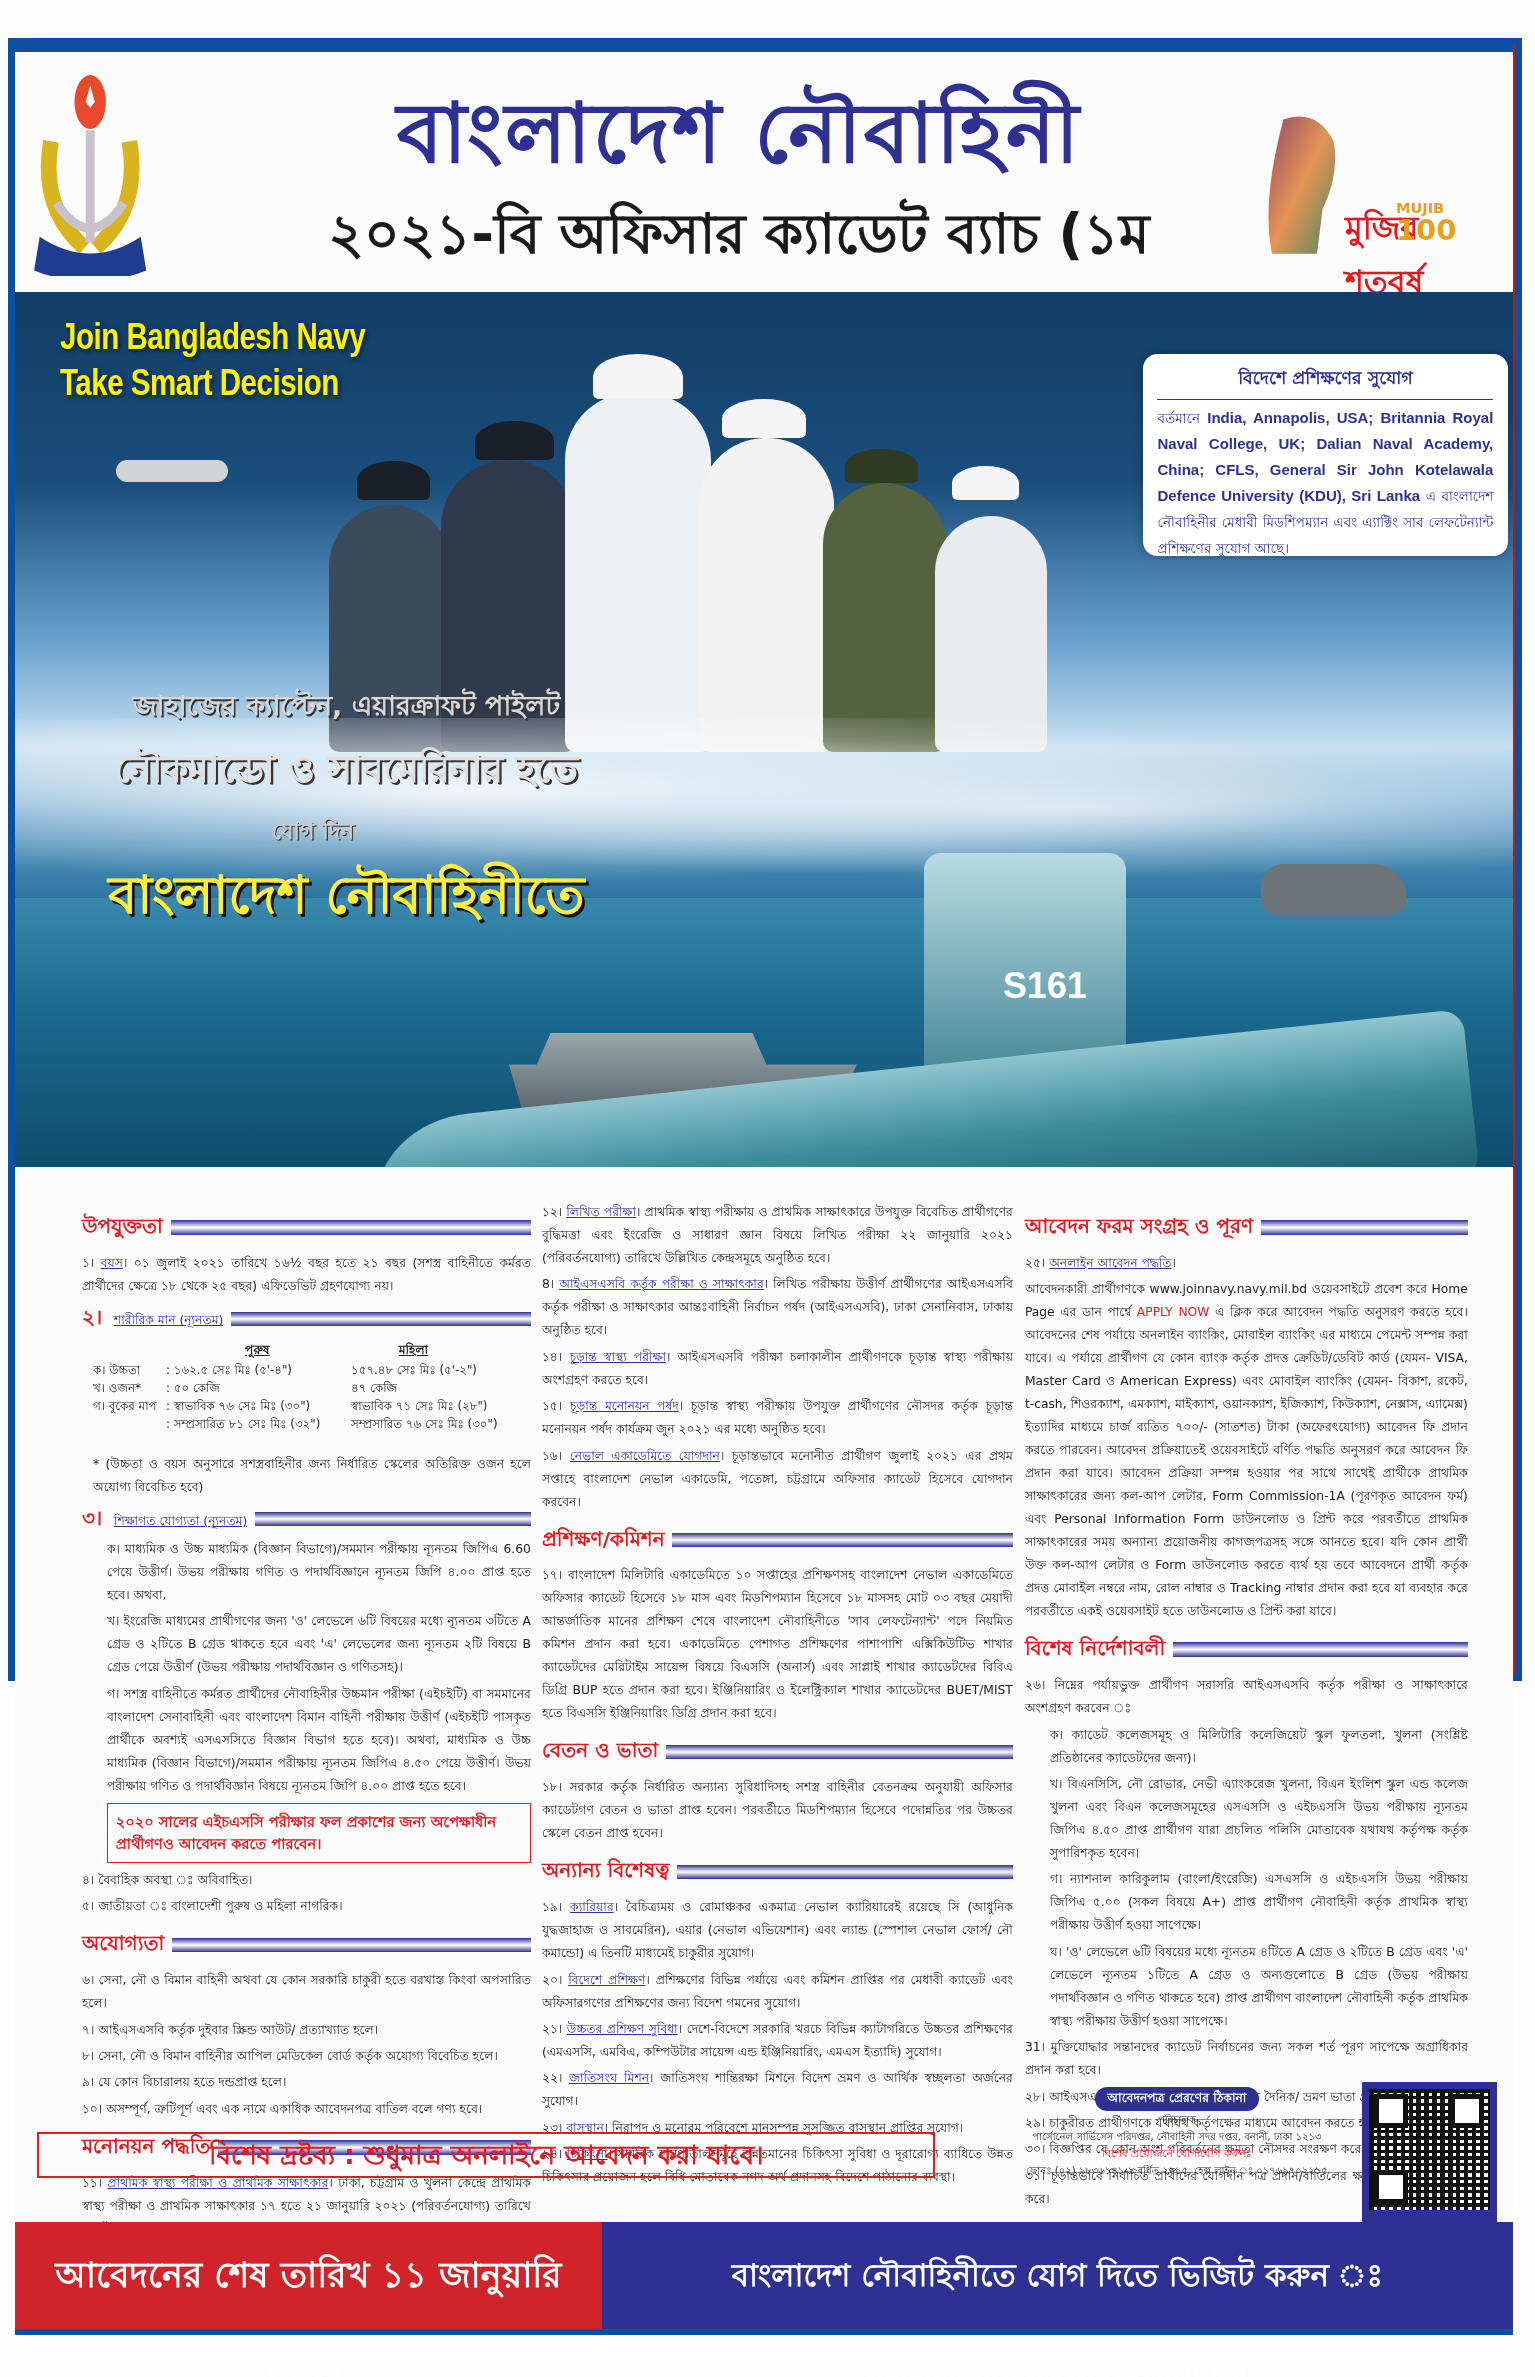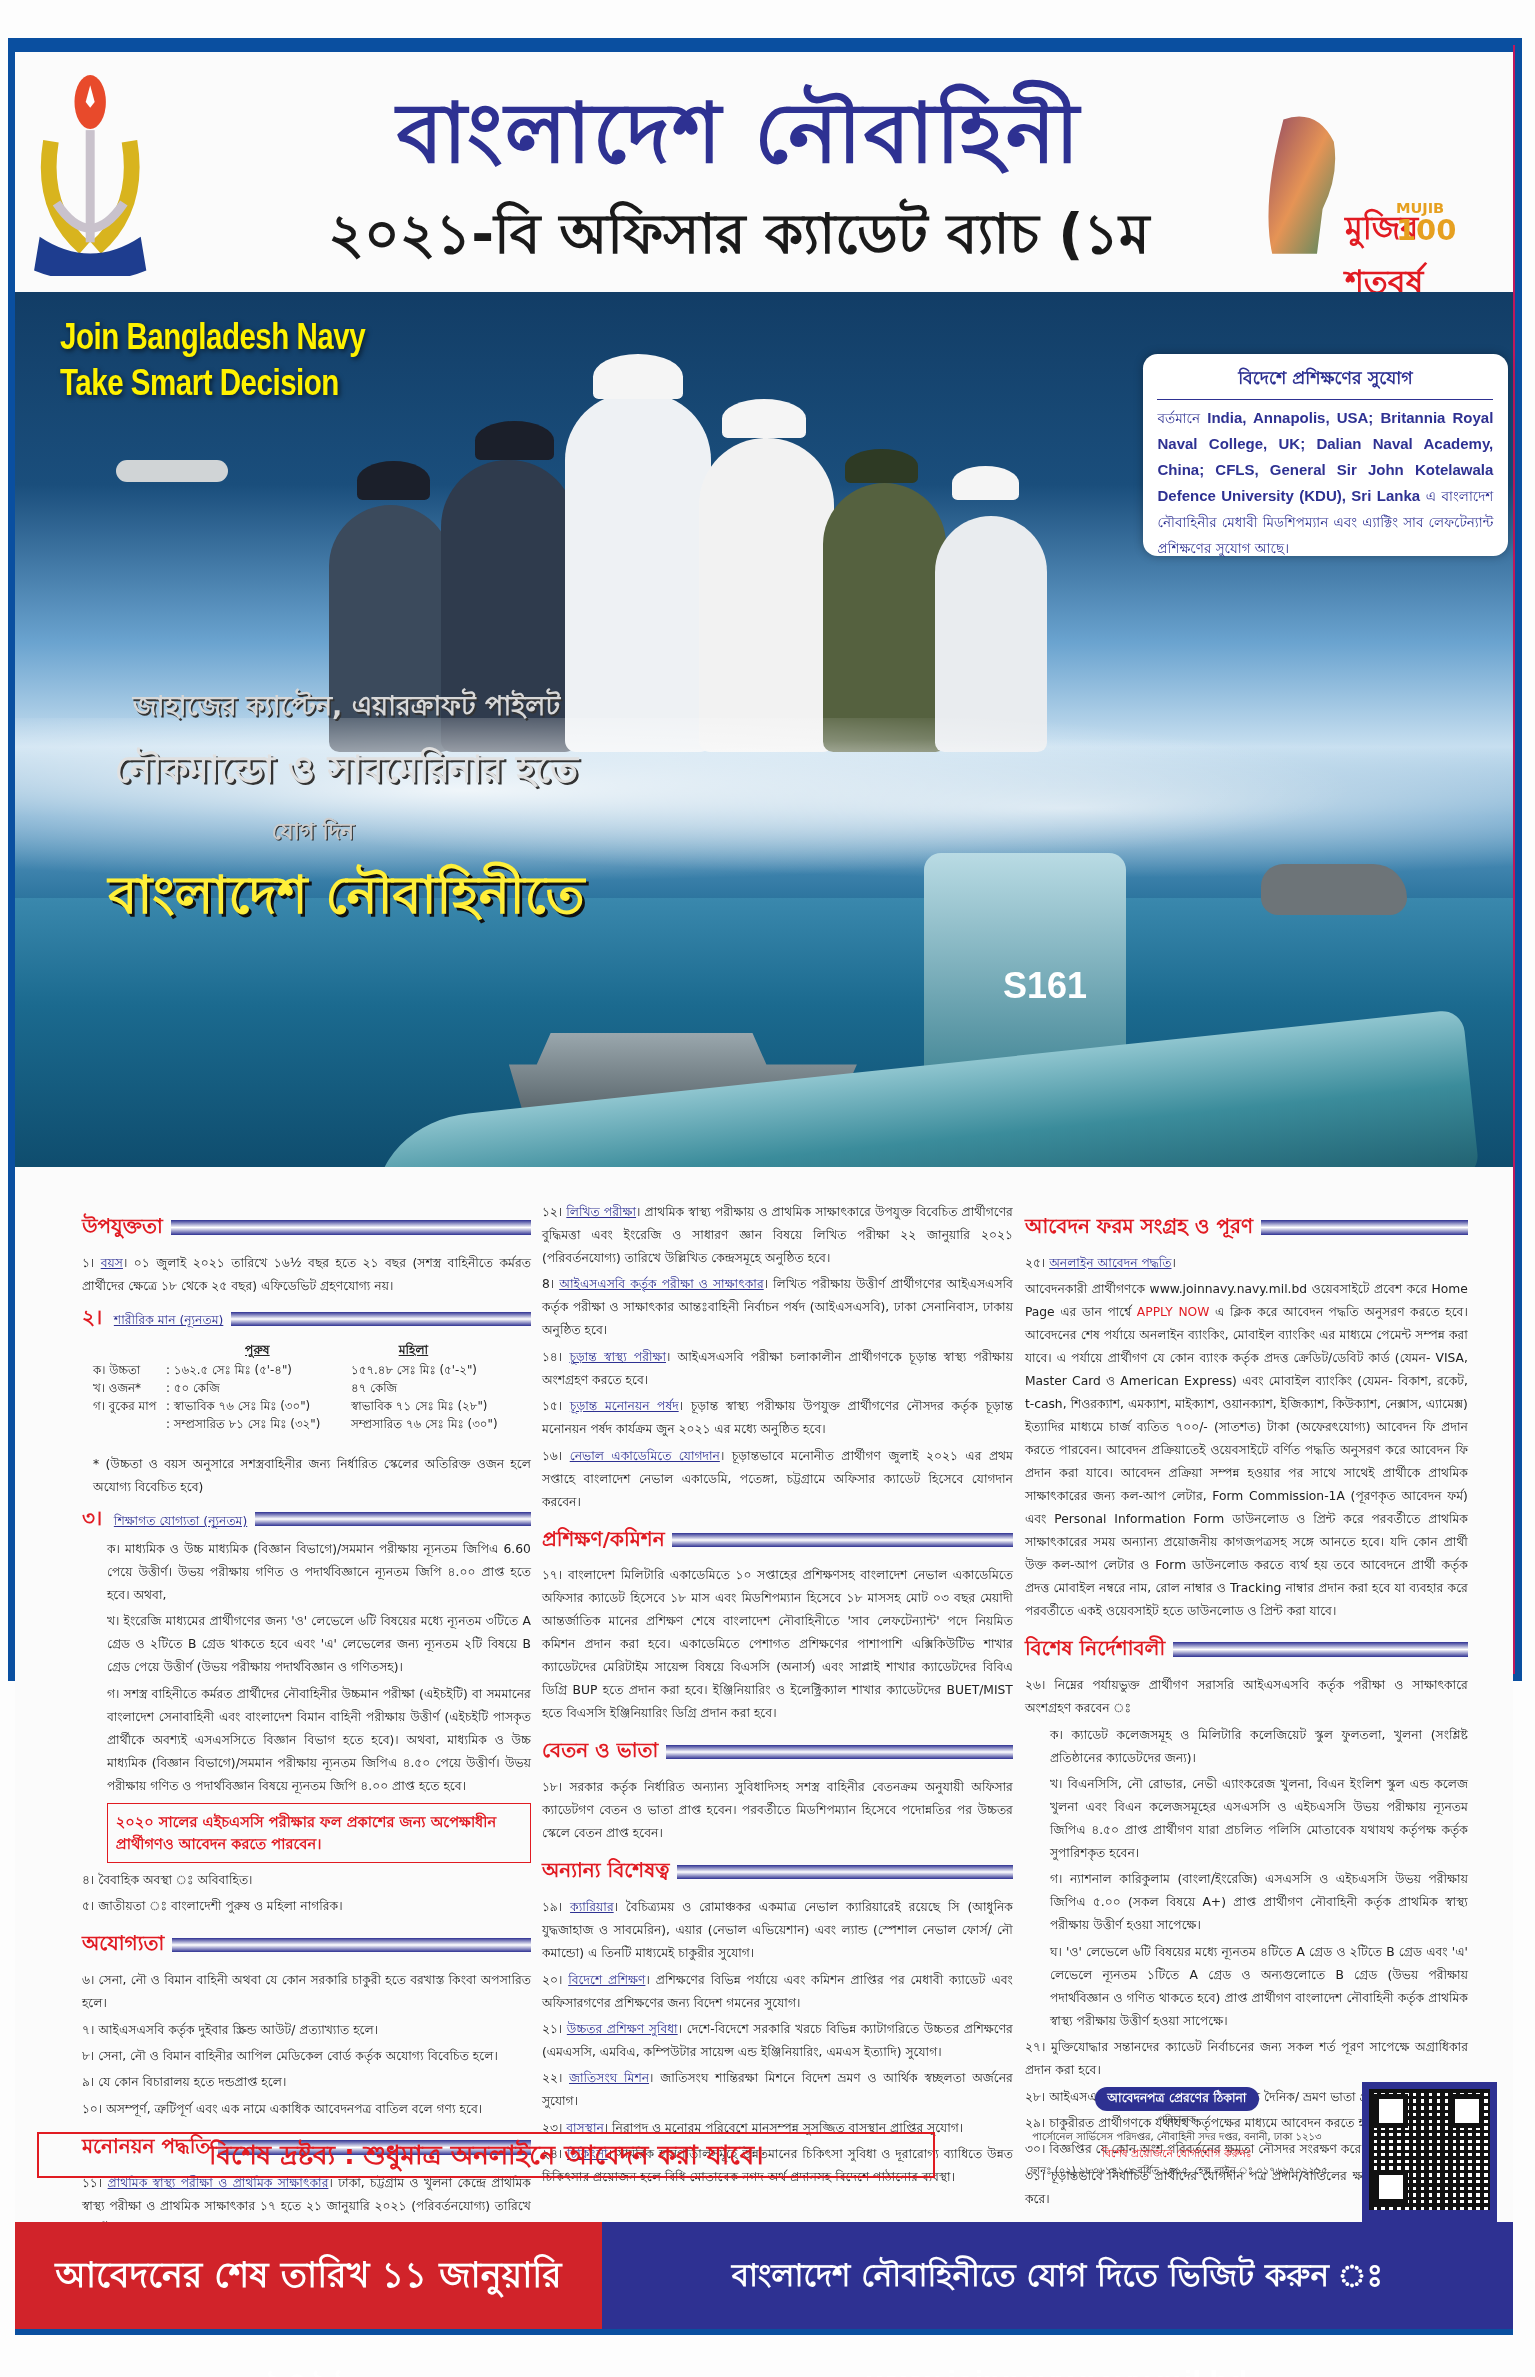--- a/index.html
+++ b/index.html
@@ -1,19 +1,19 @@
 <!DOCTYPE html>
 <html style="font-size:9px"><head>
 <meta charset="utf-8">
 <style>
   * { box-sizing: border-box; margin: 0; padding: 0; }
   html, body { width: 1535px; height: 2377px; background: #fdfdfd; overflow: hidden; }
   body { font-family: "DejaVu Sans", "Liberation Sans", sans-serif; color: #222; position: relative; }
 
-  .poster { position: absolute; left: 7.9px; top: 38px; width: 1514px; height: 1643px; border: 7.9px solid #0a4fa0; background: #be185d; }
+  .poster { position: absolute; left: 7.9px; top: 38px; width: 1514px; height: 1643px; border: 7.9px solid #0a4fa0; background: #b91c1c; }
   .header { position: absolute; left: 0; top: 0; width: 1498px; height: 247px; background: #fbfbfb; border-top: 7.9px solid #0a4fa0; }
   .header .emblem { position: absolute; left: 19px; top: 22.4px; width: 118px; height: 202px; }
   .header .title { position: absolute; left: 247px; top: 17px; width: 954px; text-align: center; font-size: 83px; font-weight: bold; color: #2e3192; letter-spacing: 2.2px; }
   .header .subtitle { position: absolute; left: 247px; top: 140px; width: 954px; text-align: center; font-size: 55px; font-weight: bold; color: #1a1a1a; }
   .header .mujib { position: absolute; left: 1246px; top: 56px; width: 163px; height: 146px; }
   .mujib-label { position: absolute; left: 84px; top: 95px; font-size: 32px; font-weight: bold; color: #e11b22; }
   .mujib-100 { position: absolute; left: 135px; top: 93px; font-size: 14.6px; font-weight: bold; color: #e6a020; line-height: 1; }
   .mujib-100 b { display:block; font-size: 29px; }
 
   .hero { position: absolute; left: 0; top: 247px; width: 1498px; height: 875px; overflow: hidden;
@@ -265,21 +265,21 @@
 
       <div class="sec-head">
           <span>বিশেষ নির্দেশাবলী</span>
           <i></i>
         </div>
       <div class="p">২৬। নিম্নের পর্যায়ভুক্ত প্রার্থীগণ সরাসরি আইএসএসবি কর্তৃক পরীক্ষা ও সাক্ষাৎকারে অংশগ্রহণ করবেন ঃ</div>
       <div class="p sub">ক। ক্যাডেট কলেজসমূহ ও মিলিটারি কলেজিয়েট স্কুল ফুলতলা, খুলনা (সংশ্লিষ্ট প্রতিষ্ঠানের ক্যাডেটদের জন্য)।</div>
       <div class="p sub">খ। বিএনসিসি, নৌ রোভার, নেভী এ্যাংকরেজ খুলনা, বিএন ইংলিশ স্কুল এন্ড কলেজ খুলনা এবং বিএন কলেজসমূহের এসএসসি ও এইচএসসি উভয় পরীক্ষায় ন্যূনতম জিপিএ ৪.৫০ প্রাপ্ত প্রার্থীগণ যারা প্রচলিত পলিসি মোতাবেক যথাযথ কর্তৃপক্ষ কর্তৃক সুপারিশকৃত হবেন।</div>
       <div class="p sub">গ। ন্যাশনাল কারিকুলাম (বাংলা/ইংরেজি) এসএসসি ও এইচএসসি উভয় পরীক্ষায় জিপিএ ৫.০০ (সকল বিষয়ে A+) প্রাপ্ত প্রার্থীগণ নৌবাহিনী কর্তৃক প্রাথমিক স্বাস্থ্য পরীক্ষায় উত্তীর্ণ হওয়া সাপেক্ষে।</div>
       <div class="p sub">ঘ। 'ও' লেভেলে ৬টি বিষয়ের মধ্যে ন্যূনতম ৪টিতে A গ্রেড ও ২টিতে B গ্রেড এবং 'এ' লেভেলে ন্যূনতম ১টিতে A গ্রেড ও অন্যগুলোতে B গ্রেড (উভয় পরীক্ষায় পদার্থবিজ্ঞান ও গণিত থাকতে হবে) প্রাপ্ত প্রার্থীগণ বাংলাদেশ নৌবাহিনী কর্তৃক প্রাথমিক স্বাস্থ্য পরীক্ষায় উত্তীর্ণ হওয়া সাপেক্ষে।</div>
-      <div class="p">২৭। মুক্তিযোদ্ধার সন্তানদের ক্যাডেট নির্বাচনের জন্য সকল শর্ত পূরণ সাপেক্ষে অগ্রাধিকার প্রদান করা হবে।</div>
+      <div class="p">31। মুক্তিযোদ্ধার সন্তানদের ক্যাডেট নির্বাচনের জন্য সকল শর্ত পূরণ সাপেক্ষে অগ্রাধিকার প্রদান করা হবে।</div>
       <div class="p">২৮। আইএসএসবি ব্যতীত অন্যান্য পরীক্ষার জন্য দৈনিক/ ভ্রমণ ভাতা প্রদান করা হবে না।</div>
       <div class="p">২৯। চাকুরীরত প্রার্থীগণকে যথাযথ কর্তৃপক্ষের মাধ্যমে আবেদন করতে হবে।</div>
       <div class="p">৩০। বিজ্ঞপ্তির যে কোন অংশ পরিবর্তনের ক্ষমতা নৌসদর সংরক্ষণ করে।</div>
       <div class="p">৩১। চূড়ান্তভাবে নির্বাচিত প্রার্থীদের যোগদান পত্র প্রদান/বাতিলের ক্ষমতা নৌসদর সংরক্ষণ করে।</div>
     </div>
 
     <div class="notice">বিশেষ দ্রষ্টব্য : শুধুমাত্র অনলাইনে আবেদন করা যাবে।</div>
 
     <div class="address">
       <div class="addr-pill">আবেদনপত্র প্রেরণের ঠিকানা</div>

